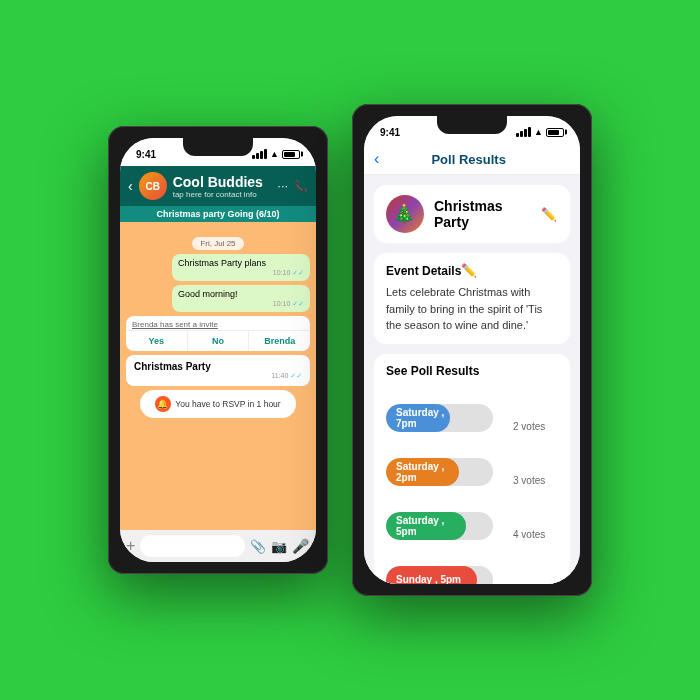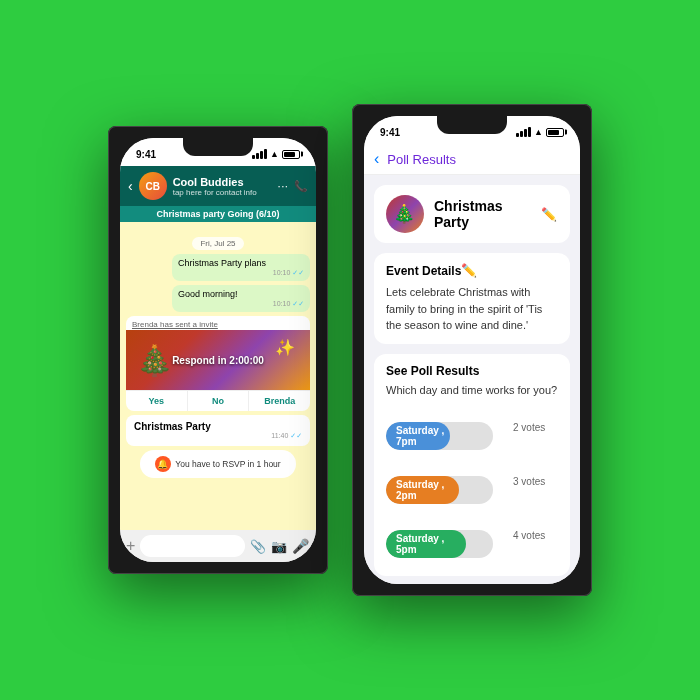--- a/index.html
+++ b/index.html
@@ -15,21 +15,21 @@
     }
     .phones-container {
       display: flex;
       gap: 24px;
       align-items: center;
     }
 
     
     .phone {
       background: #1a1a1a;
-      border-radius: 8px;
+      border-radius: 16px;
       padding: 12px;
       box-shadow: 0 20px 60px rgba(0,0,0,0.5), inset 0 0 0 1px #444;
       position: relative;
     }
     .phone-screen {
       border-radius: 34px;
       overflow: hidden;
       background: #fff;
       position: relative;
     }
@@ -115,35 +115,35 @@
     .wa-back { color: #fff; font-size: 14px; font-weight: 300; }
     .wa-avatar {
       width: 28px; height: 28px;
       border-radius: 50%;
       background: linear-gradient(135deg, #f39c12, #e74c3c);
       display: flex; align-items: center; justify-content: center;
       color: white; font-size: 10px; font-weight: bold;
       flex-shrink: 0;
     }
     .wa-header-info { flex: 1; }
-    .wa-header-name { color: #fff; font-size: 11px; font-weight: 600; }
+    .wa-header-name { color: #fff; font-size: 14px; font-weight: 600; }
     .wa-header-sub { color: rgba(255,255,255,0.8); font-size: 8px; }
     .wa-header-icons { display: flex; gap: 6px; color: #fff; font-size: 11px; }
 
     .wa-group-banner {
       background: #128c7e;
       color: #fff;
       text-align: center;
       font-size: 9px;
       padding: 3px 6px;
       font-weight: 600;
     }
 
     .wa-chat-body {
-      background: #fef9c3;
+      background: #fdba74;
       flex: 1;
       padding: 6px;
       overflow: hidden;
     }
     .wa-date-label {
       text-align: center;
       margin: 4px 0;
     }
     .wa-date-label span {
       background: rgba(255,255,255,0.8);
@@ -282,21 +282,21 @@
 
     
     .poll-header {
       background: #fff;
       display: flex;
       align-items: center;
       padding: 6px 10px;
       border-bottom: 1px solid #eee;
     }
     .poll-back { color: #007aff; font-size: 16px; margin-right: 8px; }
-    .poll-title { flex: 1; text-align: left; font-size: 13px; font-weight: 400; color: #6d28d9; }
+    .poll-title { flex: 1; text-align: center; font-size: 13px; font-weight: 700; color: #0c4a6e; }
     .poll-spacer { width: 20px; }
 
     .poll-body {
       padding: 10px;
       background: #f2f2f7;
       height: calc(100% - 56px);
       overflow: hidden;
     }
 
     .event-card {
@@ -337,21 +337,21 @@
     .poll-results-card {
       background: #fff;
       border-radius: 12px;
       padding: 10px 12px;
     }
     .poll-results-label { font-size: 12px; font-weight: 600; color: #000; margin-bottom: 6px; }
     .poll-question { font-size: 11px; color: #333; margin-bottom: 10px; }
 
     .poll-option {
       display: flex;
-      align-items: flex-start;
+      align-items: flex-end;
       margin-bottom: 8px;
       gap: 20px;
       margin-top: 26px;
     }
     .poll-bar-container {
       flex: 1;
       height: 28px;
       background: #e0e0e0;
       border-radius: 14px;
       overflow: hidden;
@@ -441,23 +441,20 @@
           <div class="wa-bubble sent">
             <span>Good morning!</span>
             <div class="wa-bubble-time">
               <span>10:10</span>
               <span class="wa-tick"> ✓✓</span>
             </div>
           </div>
 
           <div class="invite-card">
             <div class="invite-sender">Brenda has sent a invite</div>
-            <div class="invite-image">
-              <span class="invite-timer">Respond in 2:00:00</span>
-            </div>
             <div class="invite-actions">
               <div class="invite-action">Yes</div>
               <div class="invite-action">No</div>
               <div class="invite-action">Brenda</div>
             </div>
           </div>
 
           <div class="event-bubble">
             <div class="event-title">Christmas Party</div>
             <div class="event-time">
@@ -521,21 +518,20 @@
         <div class="details-card">
           <div class="details-header">
             <span class="details-label">Event Details</span>
             <span class="edit-btn">✏️</span>
           </div>
           <div class="details-text">Lets celebrate Christmas with  family to bring in the spirit of 'Tis the season to wine and dine.'</div>
         </div>
 
         <div class="poll-results-card">
           <div class="poll-results-label">See Poll Results</div>
-          <div class="poll-question">Which day  and time works for you?</div>
 
           <div class="poll-option">
             <div class="poll-bar-container">
               <div class="poll-bar blue" style="width:60%">
                 <span>Saturday , 7pm</span>
               </div>
             </div>
             <span class="poll-votes">2 votes</span>
           </div>
 
@@ -550,20 +546,28 @@
 
           <div class="poll-option">
             <div class="poll-bar-container">
               <div class="poll-bar green" style="width:75%">
                 <span>Saturday , 5pm</span>
               </div>
             </div>
             <span class="poll-votes">4 votes</span>
           </div>
 
+          <div class="poll-option">
+            <div class="poll-bar-container">
+              <div class="poll-bar red" style="width:85%">
+                <span>Sunday , 5pm</span>
+              </div>
+            </div>
+            <span class="poll-votes">5 votes</span>
+          </div>
 
         </div>
       </div>
 
     </div>
   </div>
 
 </div>
 
 </body></html>

